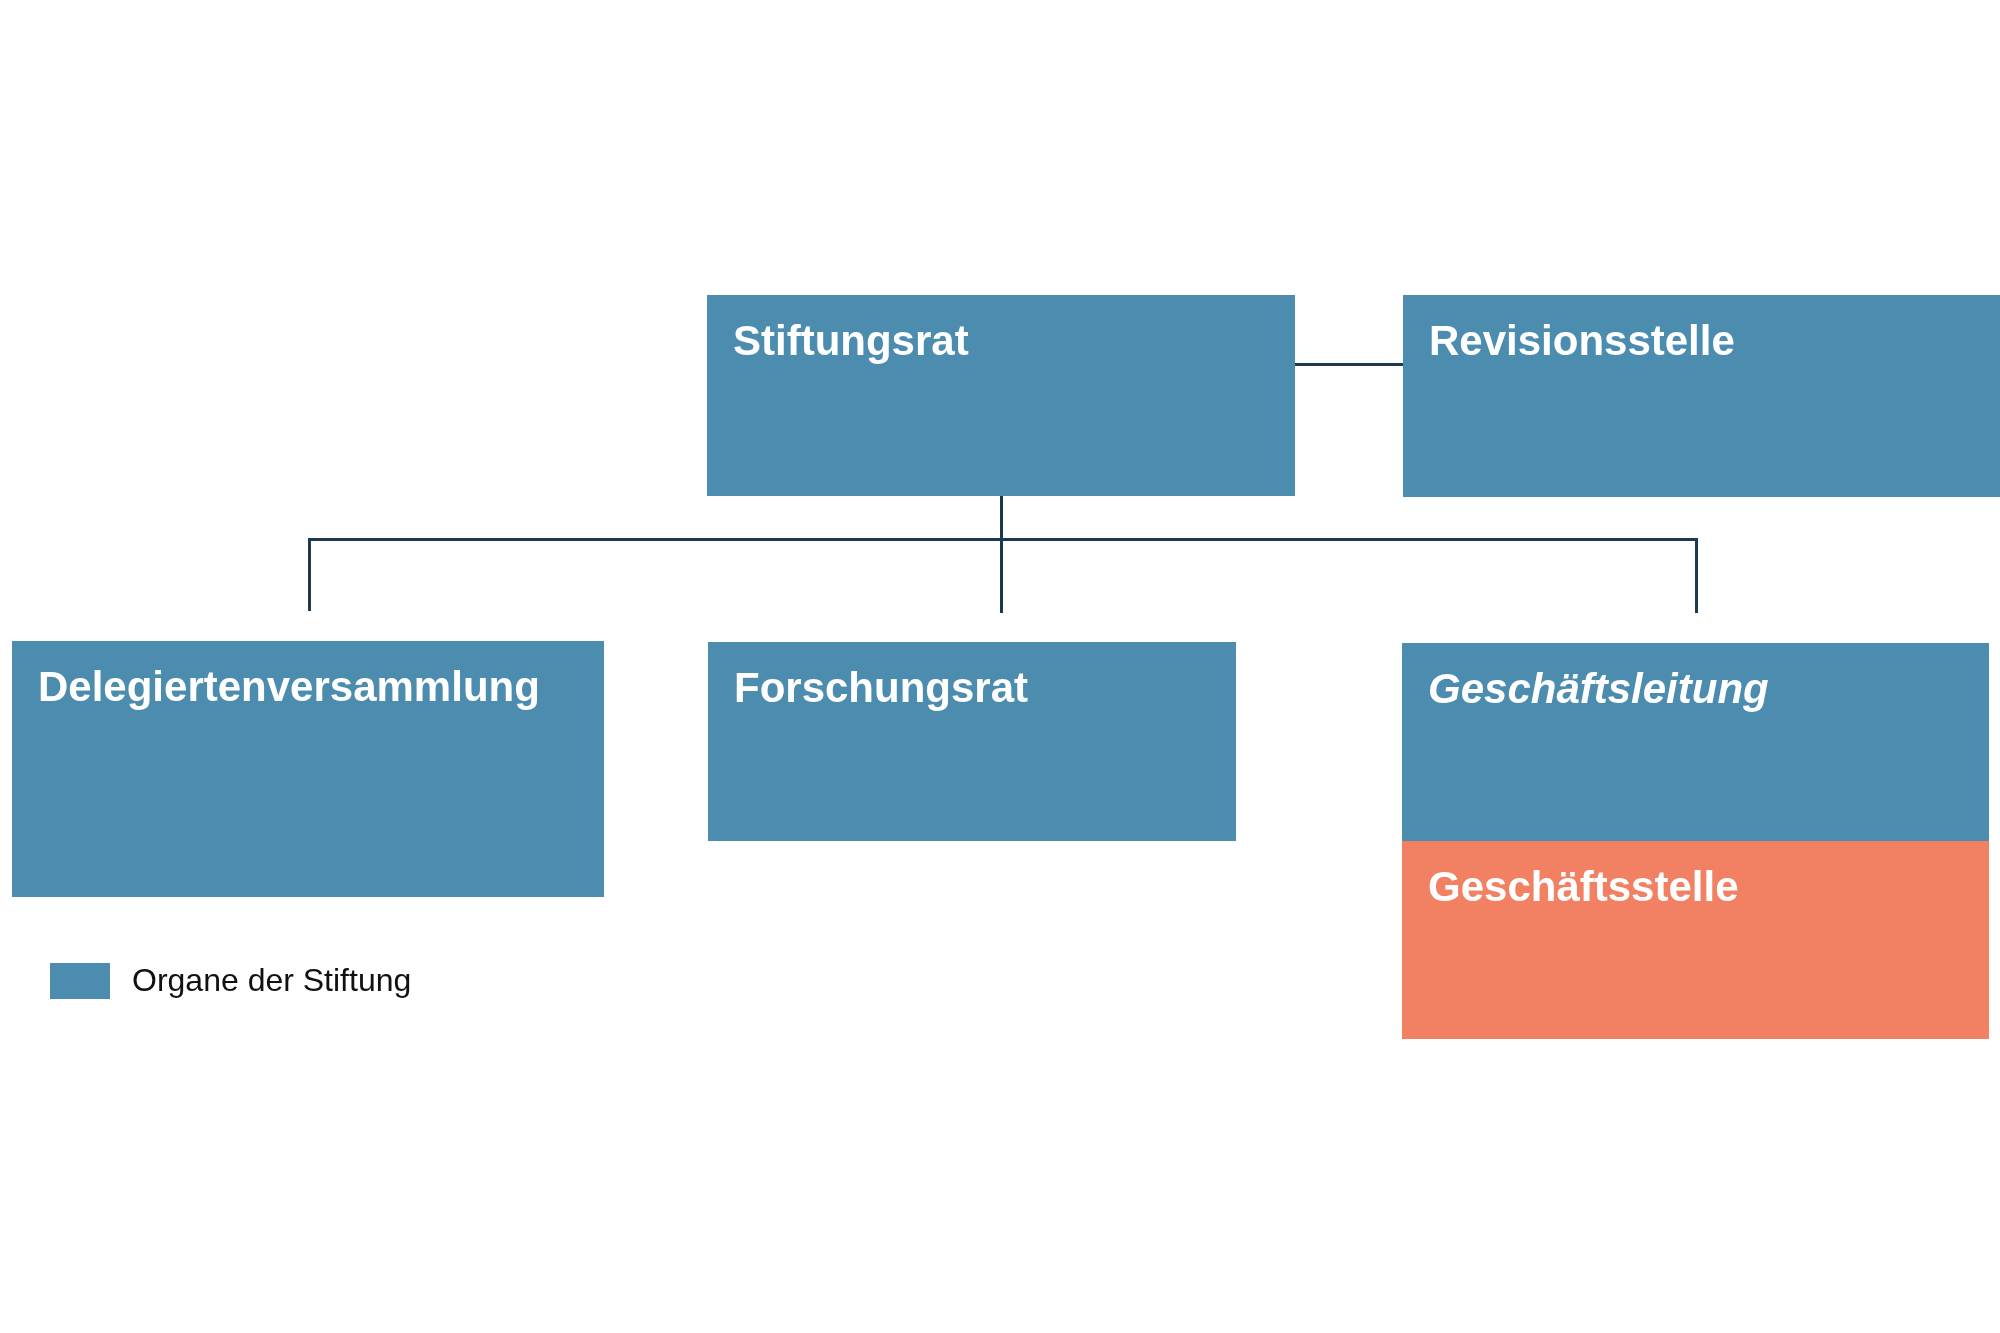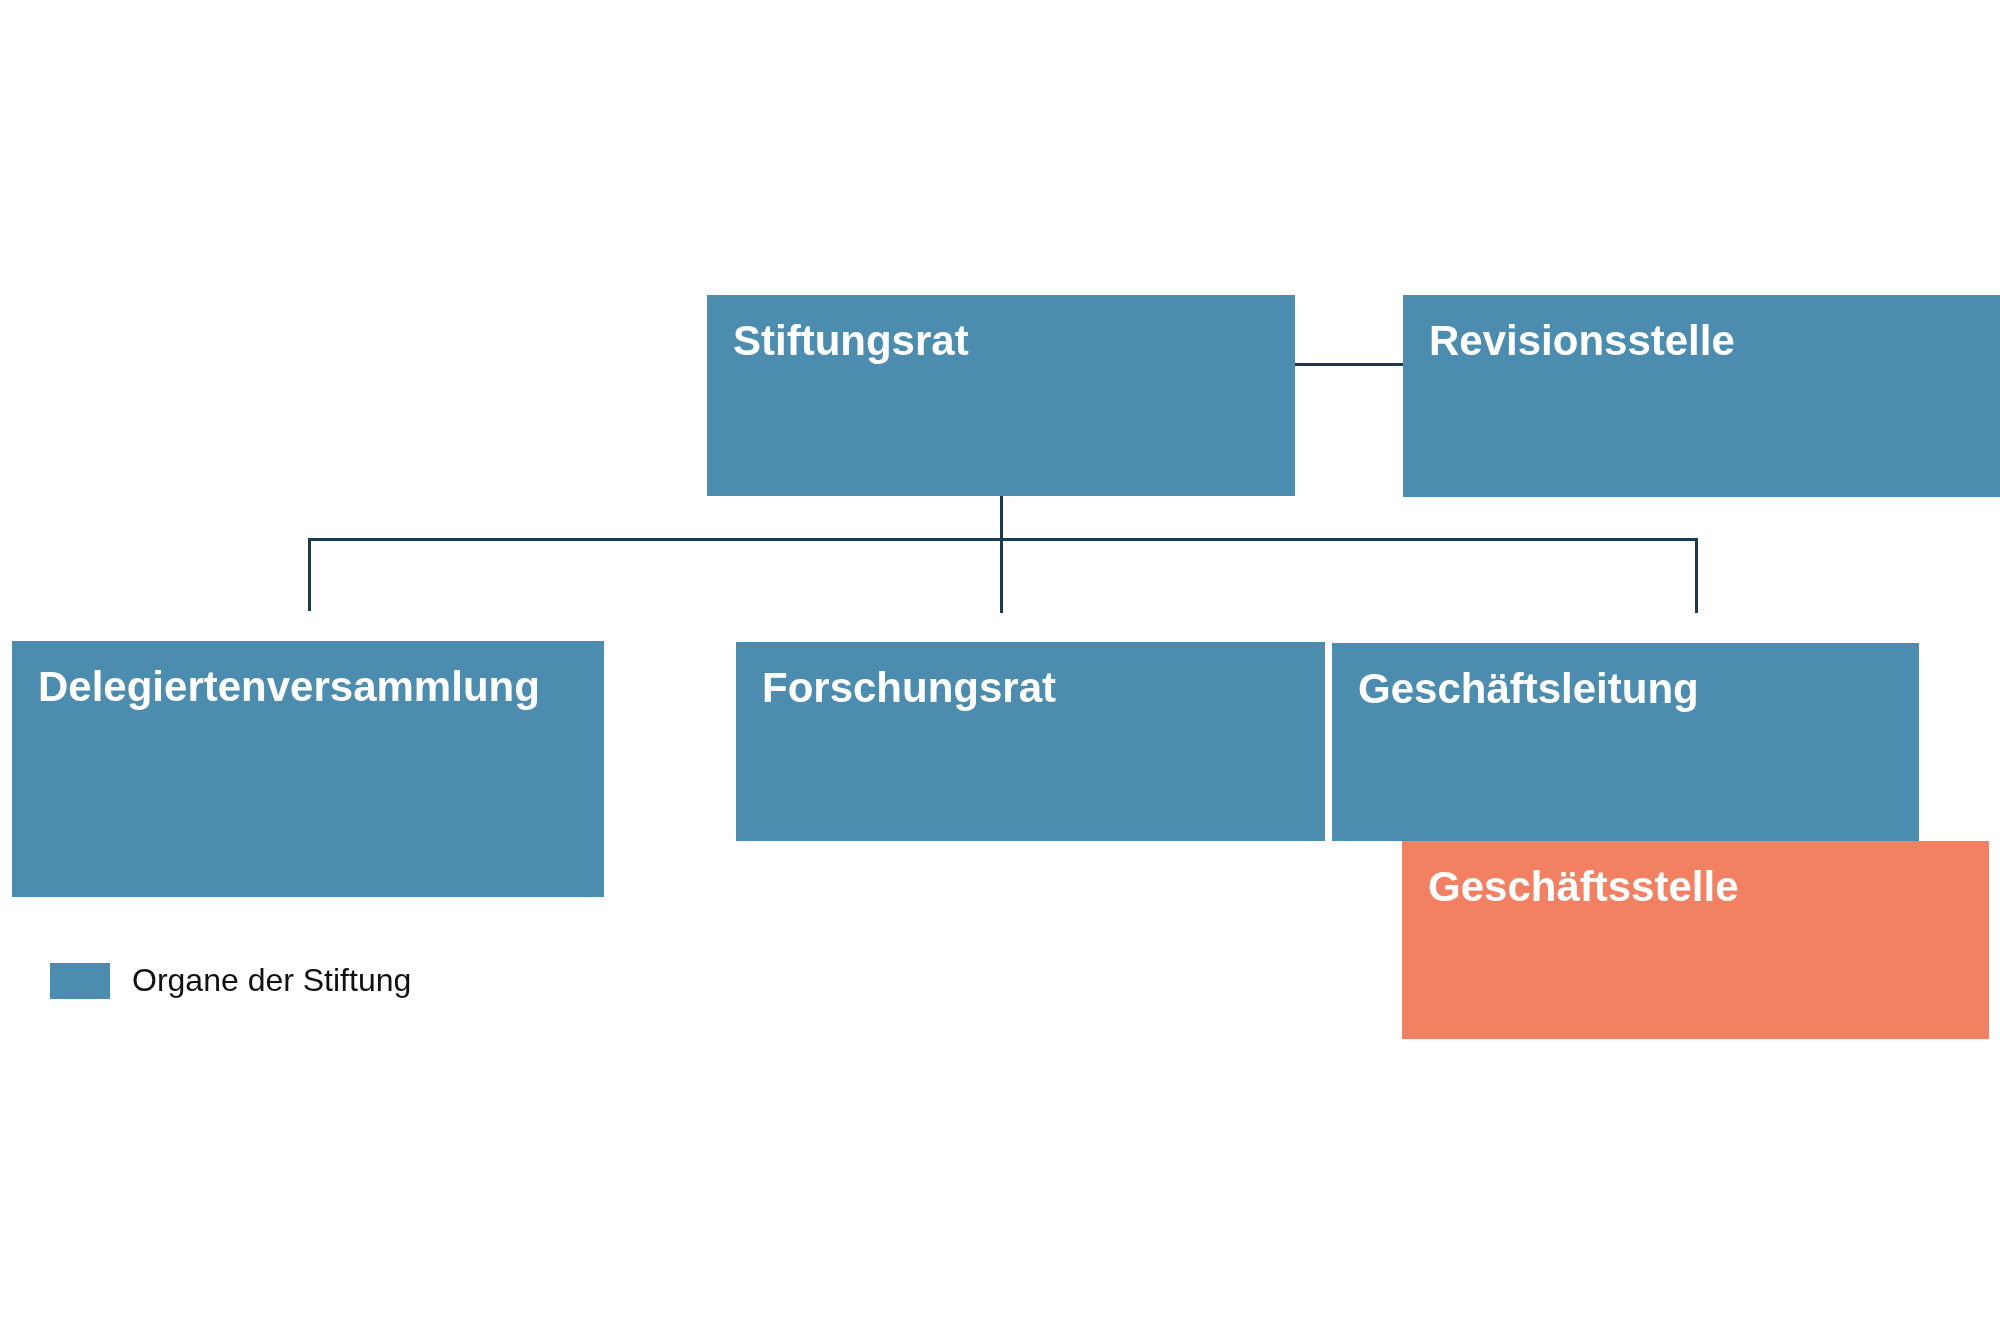--- a/index.html
+++ b/index.html
@@ -34,22 +34,22 @@
     font-size:42px;
     line-height:1.15;
     padding:22px 14px 0 26px;
     white-space:nowrap;
     margin-top:32px;
   }
   .node.office{background:var(--geschaeftsstelle-fill);}
   .node-stiftungsrat{left:707px;top:263px;width:588px;height:201px;}
   .node-revisionsstelle{left:1403px;top:263px;width:597px;height:202px;}
   .node-delegiertenversammlung{left:12px;top:609px;width:592px;height:256px;}
-  .node-forschungsrat{left:736px;top:610px;width:589px;height:199px;}
-  .node-geschaeftsleitung{left:1332px;top:611px;width:587px;height:198px;}
+  .node-forschungsrat{left:708px;top:610px;width:528px;height:199px;}
+  .node-geschaeftsleitung{left:1402px;top:611px;width:587px;height:198px;font-style:italic;}
   .node-geschaeftsstelle{left:1402px;top:809px;width:587px;height:198px;}
 
   .legend{
     position:absolute;
     left:50px;top:962px;
     display:flex;
     align-items:center;
     justify-content:flex-end;
   }
   .legend-swatch{width:60px;height:36px;background:var(--organ-fill);}

